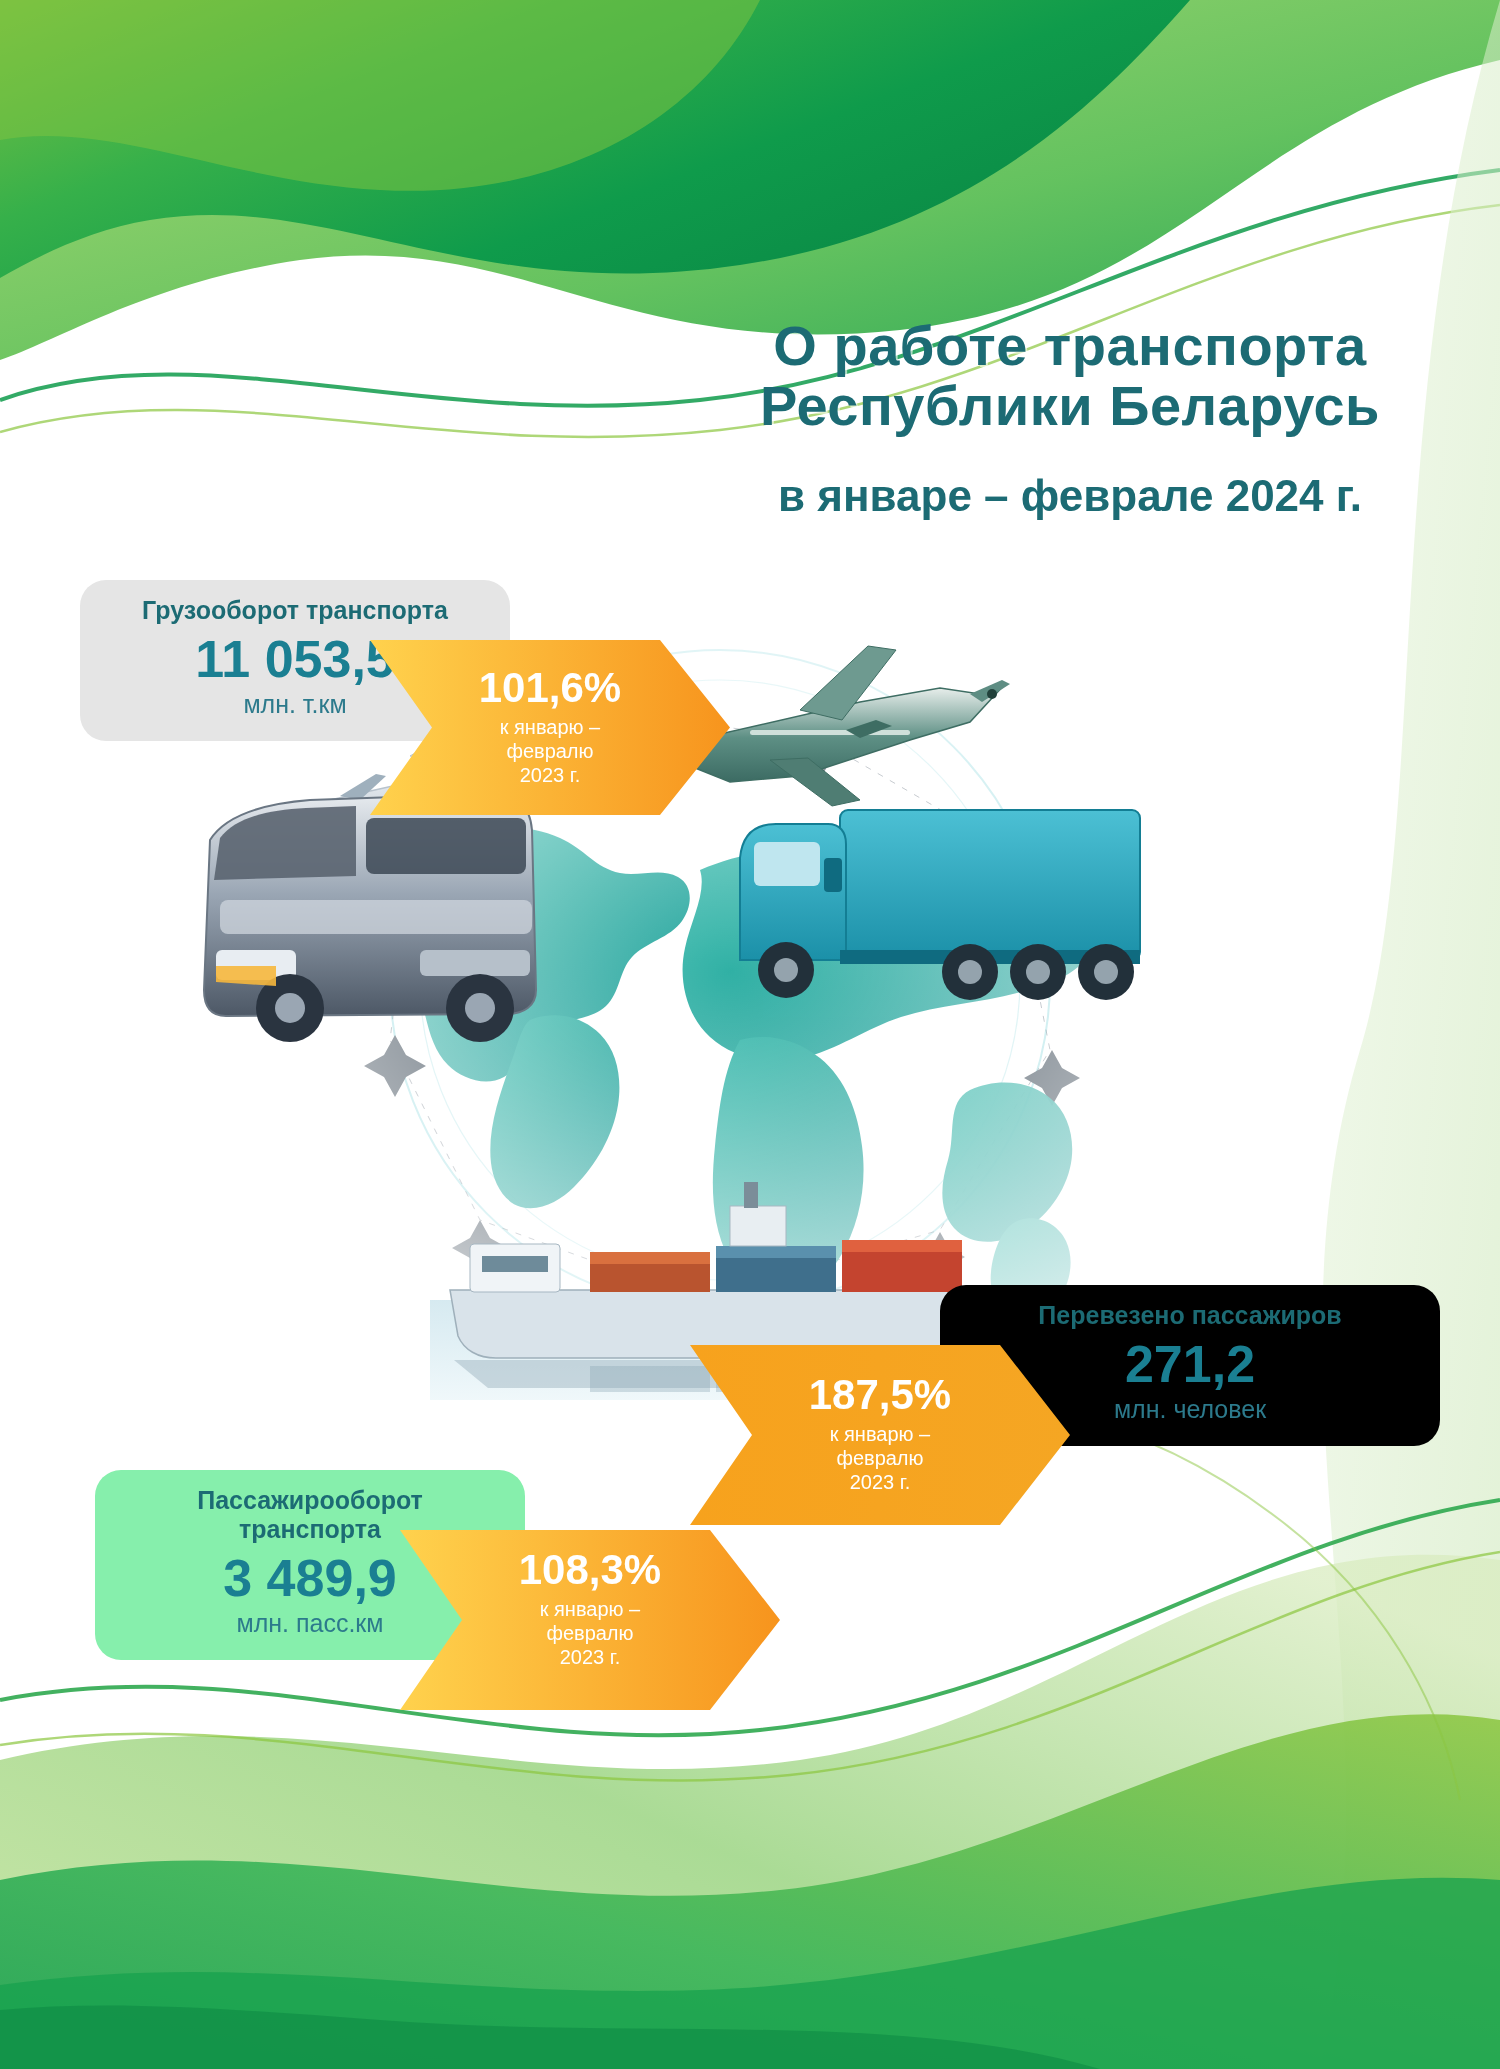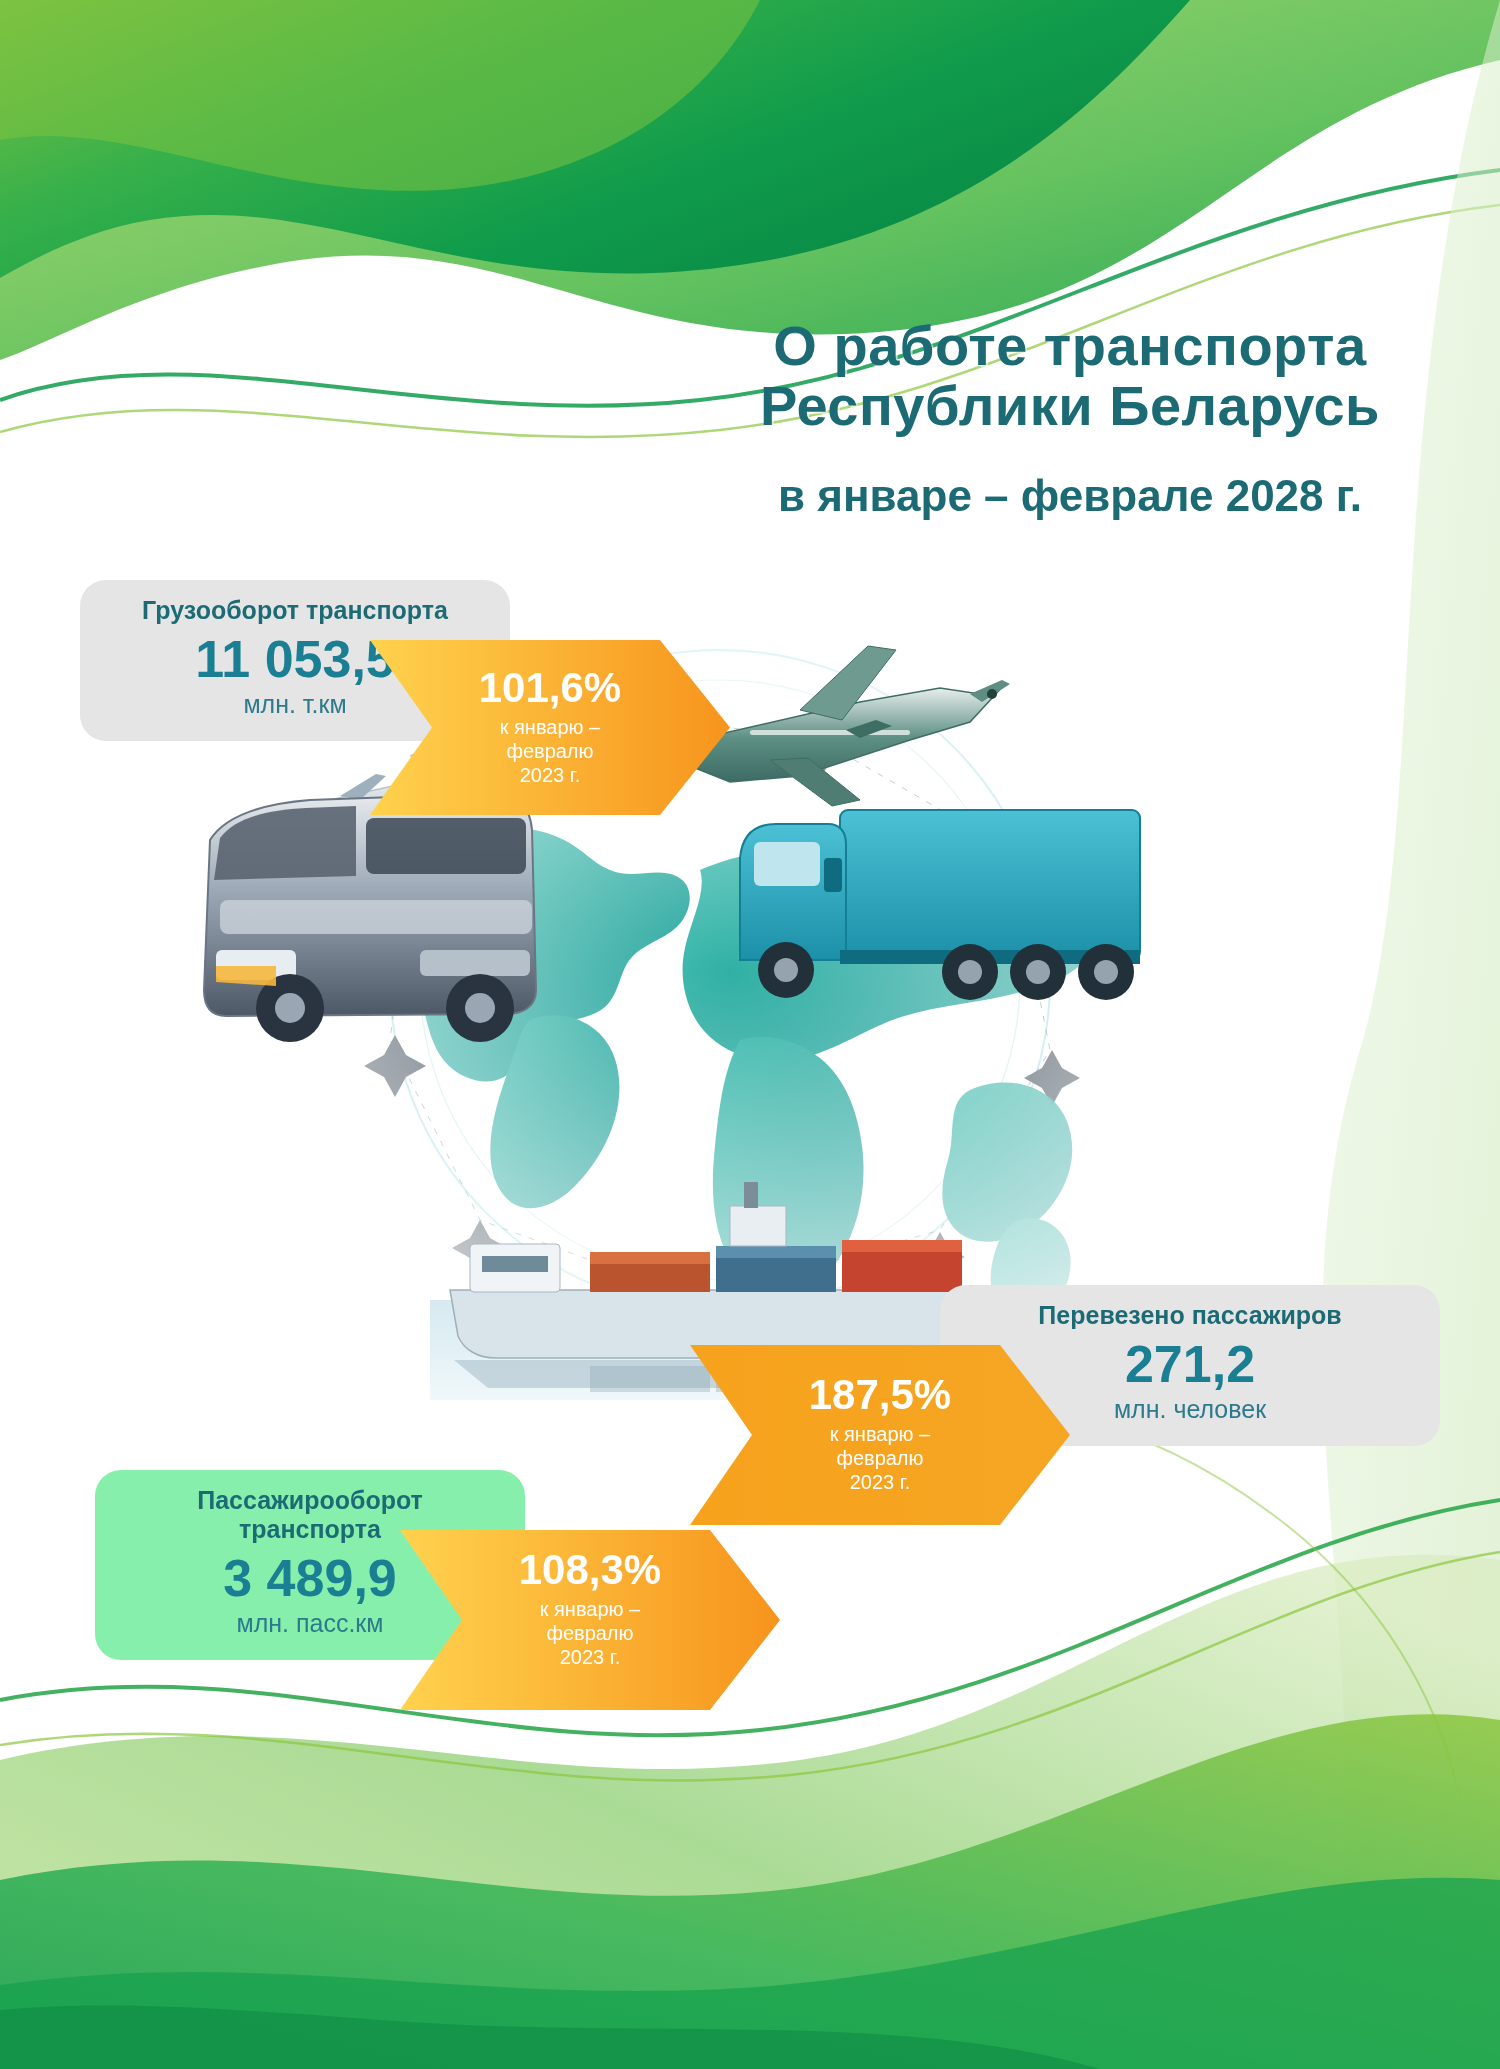--- a/index.html
+++ b/index.html
@@ -68,21 +68,21 @@
     position: absolute;
     z-index: 20;
   }
   .card-body {
     border-radius: 26px;
     padding: 16px 30px 22px 30px;
     box-sizing: border-box;
     text-align: center;
   }
   .card-green { background: #e5e5e5; }
-  .card-cream { background: #e5e5e5; }
+  .card-cream { background: #000000; }
   .card-mint  { background: #86efac; }
 
   .card-label {
     font-size: 25px;
     font-weight: bold;
     color: #1c6b74;
     line-height: 1.15;
     white-space: pre-line;
   }
   .card-value {
@@ -329,21 +329,21 @@
         <rect x="412" y="246" width="120" height="26"></rect>
       </g>
     </g>
   </svg>
 
   <div class="title-block">
     <div class="title-main">О работе
 транспорта
 Республики Беларусь</div>
     <div class="title-sub">в январе – феврале
-2028 г.</div>
+2024 г.</div>
   </div>
 
   <div class="stat-card" style="left:80px; top:580px; width:480px;">
     <div class="card-body card-green" style="width:430px;">
       <div class="card-label">Грузооборот транспорта</div>
       <div class="card-value">11 053,5</div>
       <div class="card-unit">млн. т.км</div>
     </div>
   </div>
   <div class="chevron" style="left:370px; top:640px; width:360px; height:175px;">

